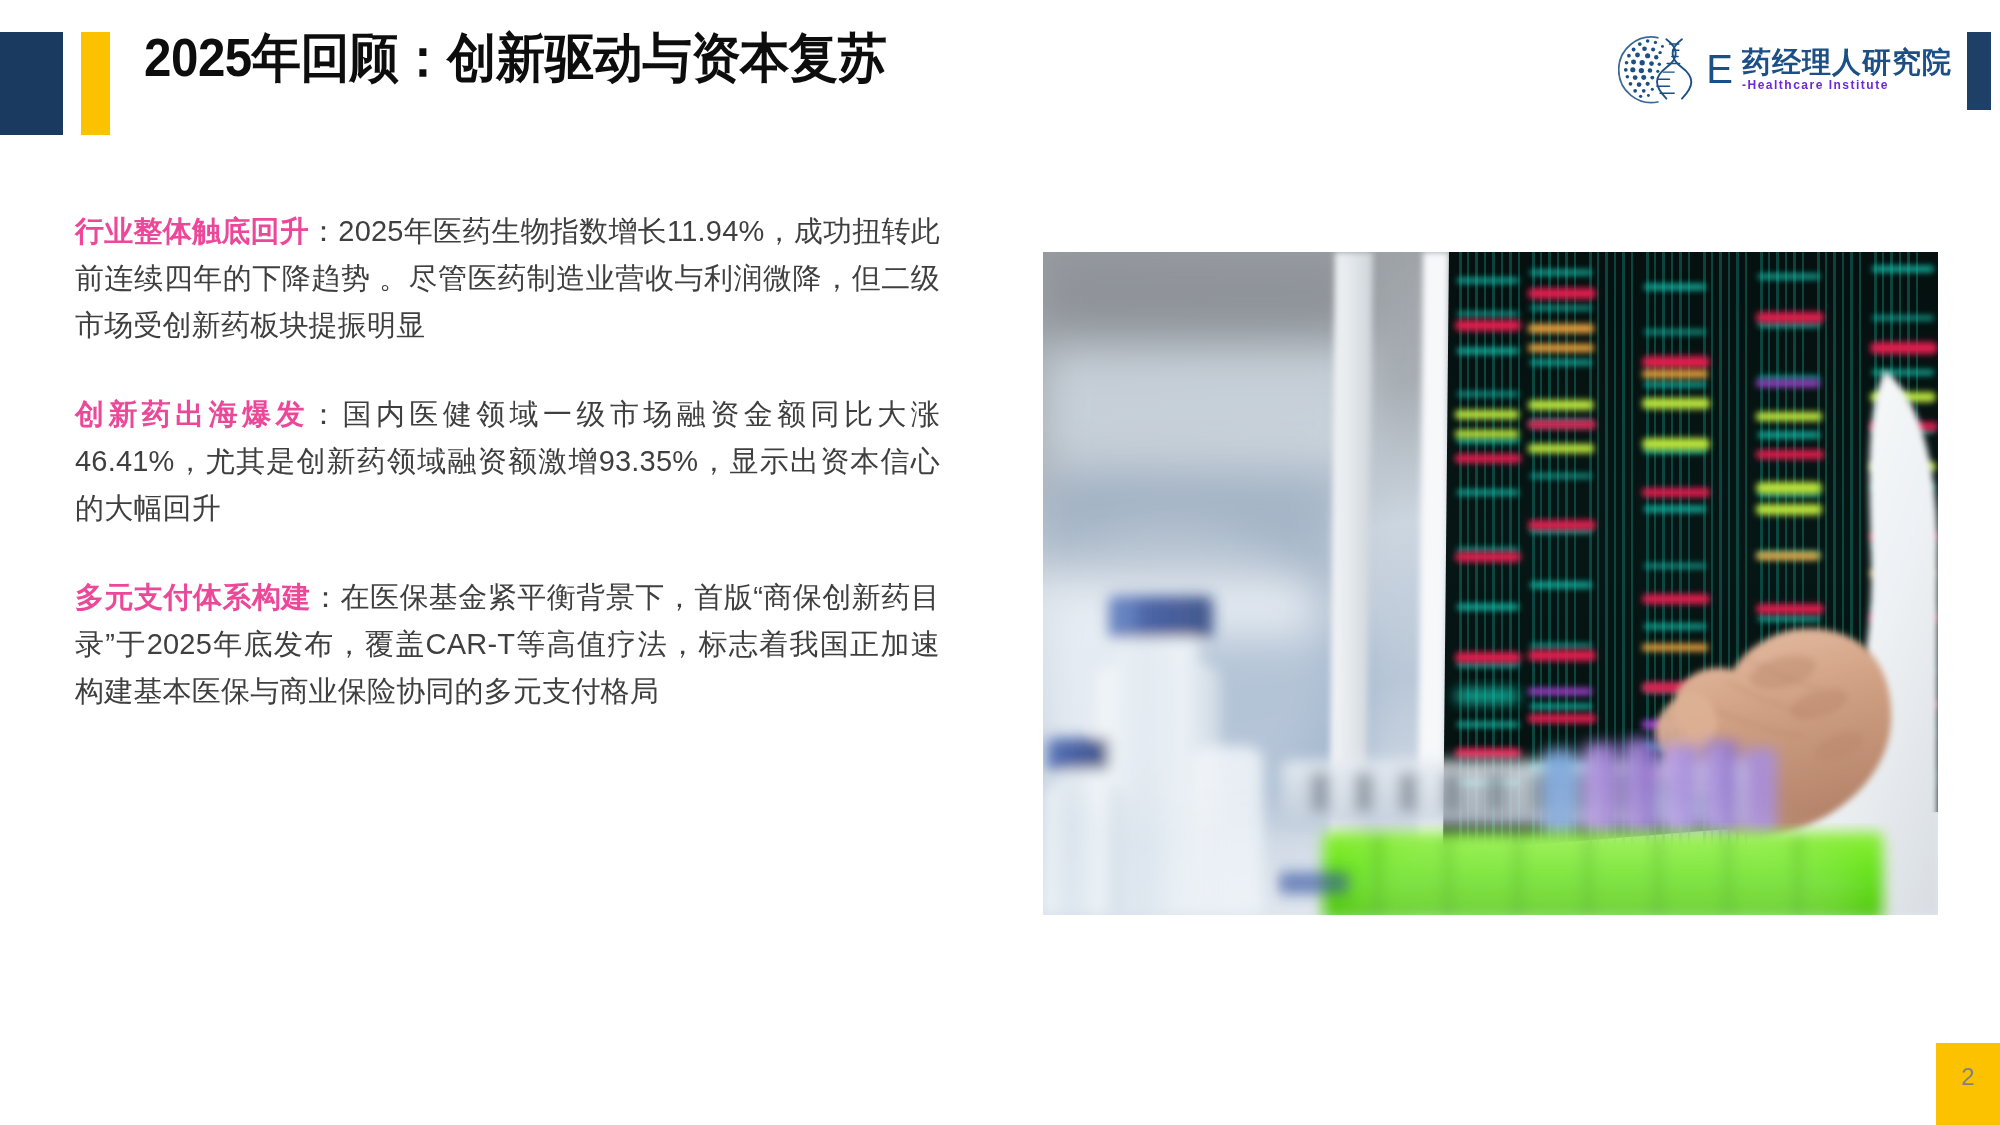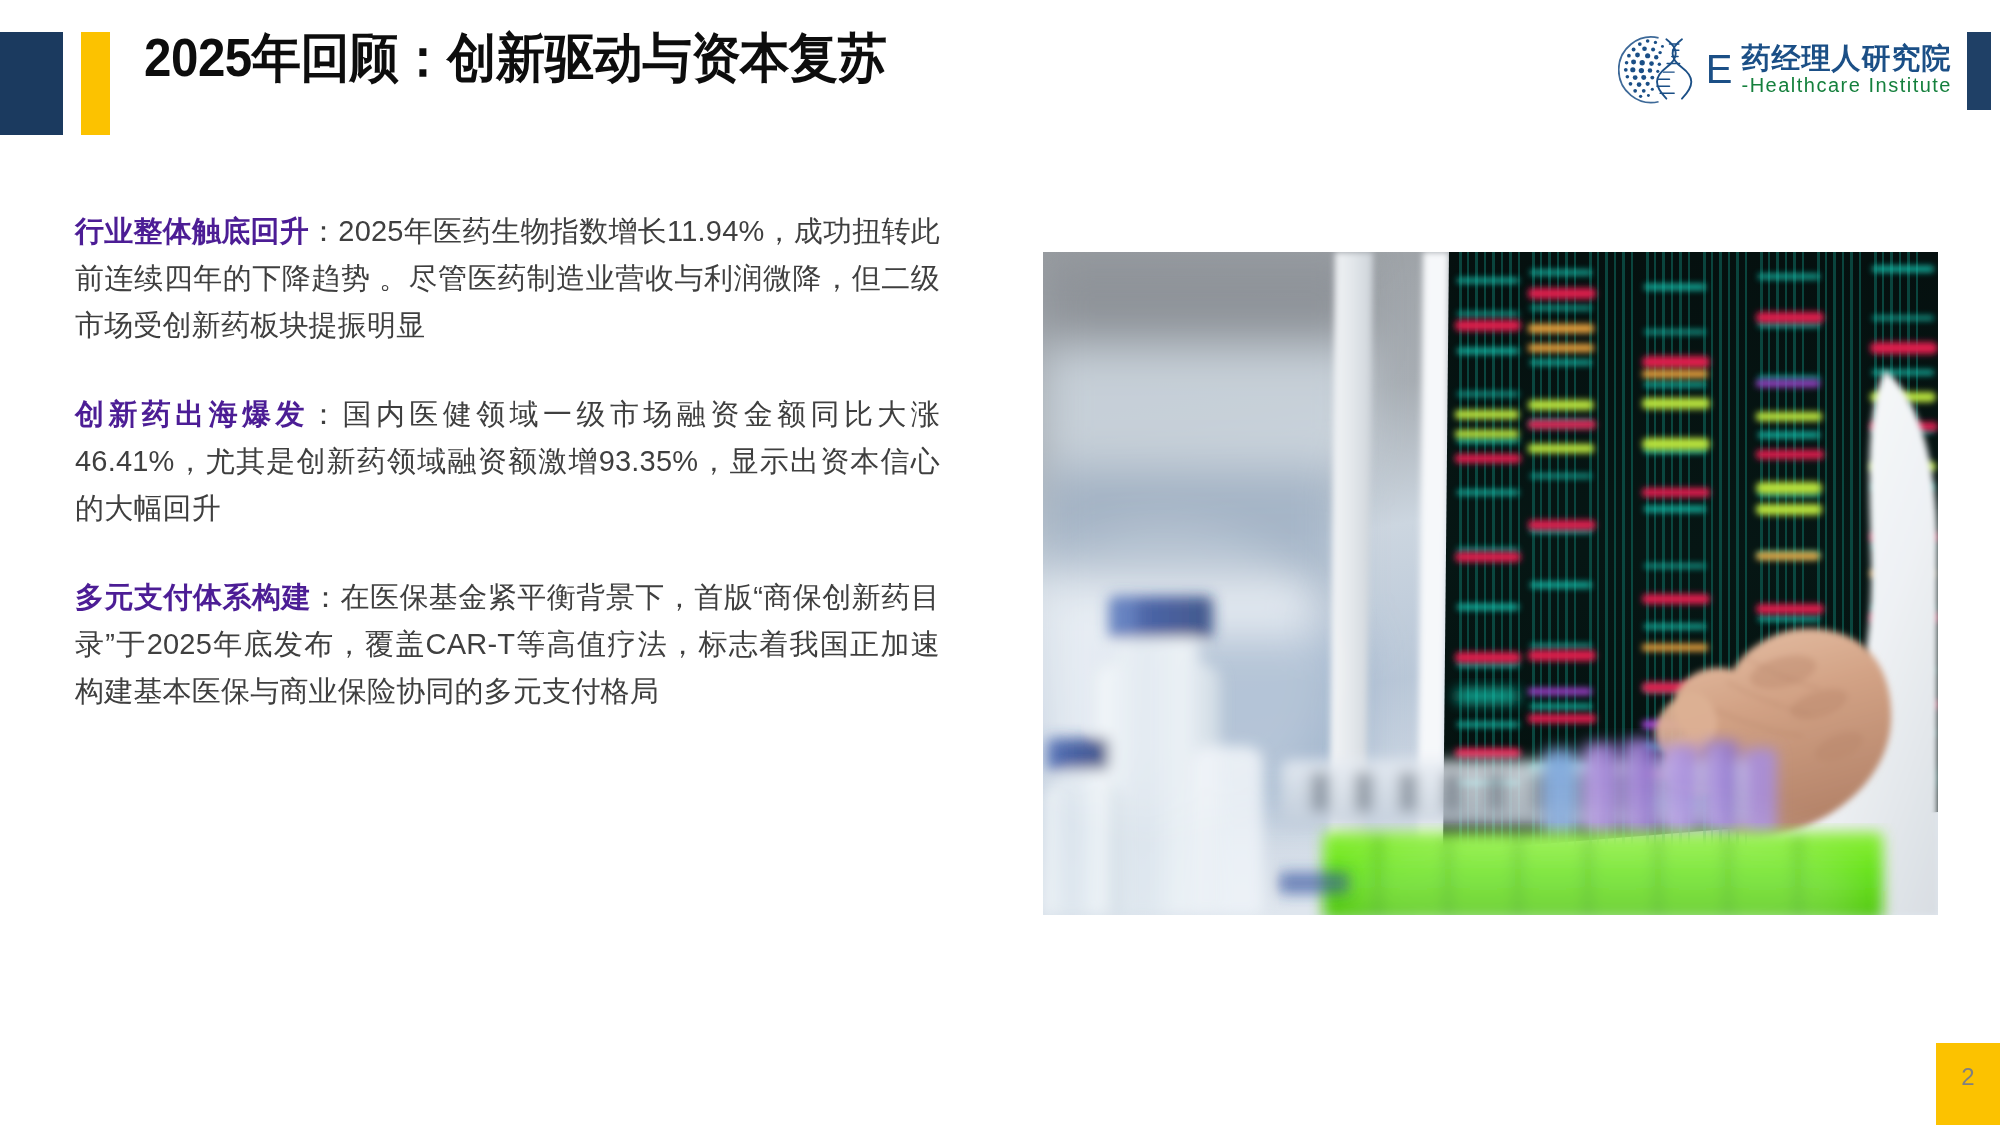--- a/index.html
+++ b/index.html
@@ -80,23 +80,23 @@
     gap: 2px;
   }
   .logo-cn {
     font-size: 29px;
     font-weight: 700;
     color: #1b4f86;
     line-height: 1;
     letter-spacing: 1px;
   }
   .logo-en {
-    font-size: 20px;
-    font-weight: 400;
-    color: #15803d;
+    font-size: 12px;
+    font-weight: 700;
+    color: #6d28d9;
     line-height: 1;
     letter-spacing: 1.5px;
   }
   .header-right-bar {
     position: absolute;
     left: 1967px;
     top: 32px;
     width: 24px;
     height: 78px;
     background: #1f4066;
@@ -113,21 +113,21 @@
     font-size: 29px;
     line-height: 1.62;
     color: #3f3f3f;
     margin: 0 0 42px 0;
     text-align: justify;
     letter-spacing: 0.2px;
   }
   .para:last-child { margin-bottom: 16px; }
   .para-label {
     font-weight: 700;
-    color: #4c1d95;
+    color: #ec4899;
   }
 
   
   .photo {
     position: absolute;
     left: 1043px;
     top: 252px;
     width: 895px;
     height: 663px;
     overflow: hidden;

